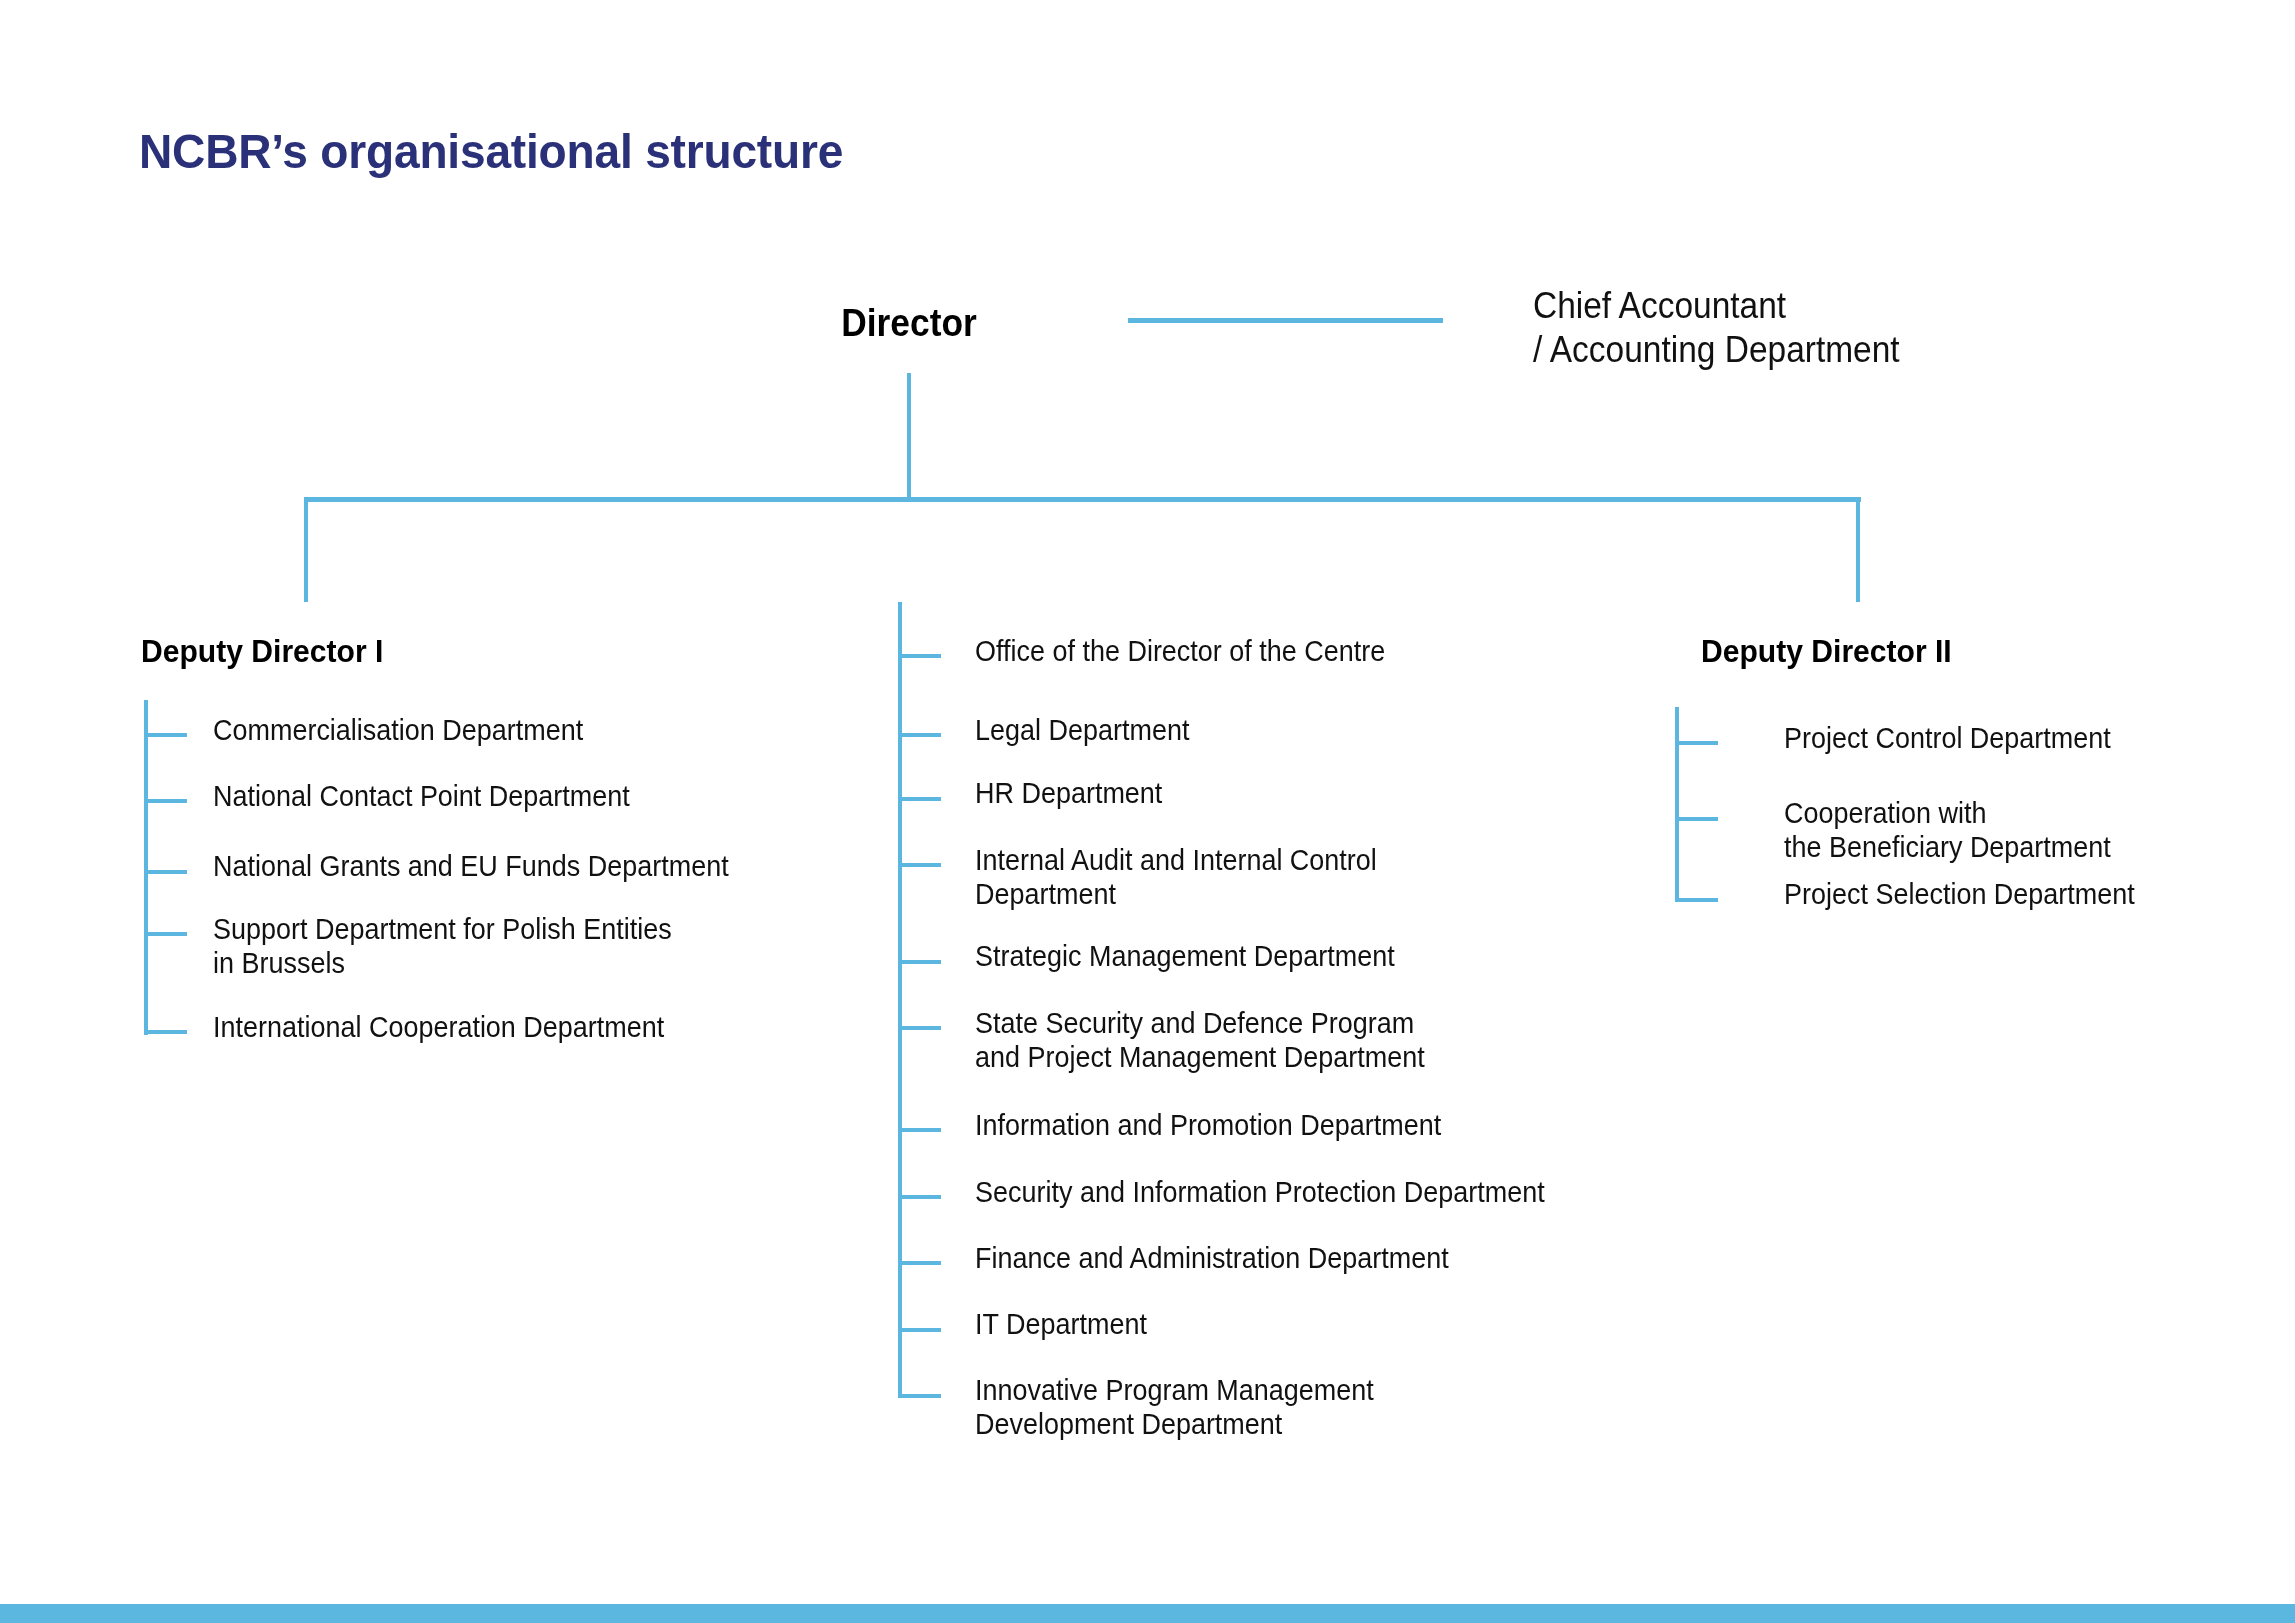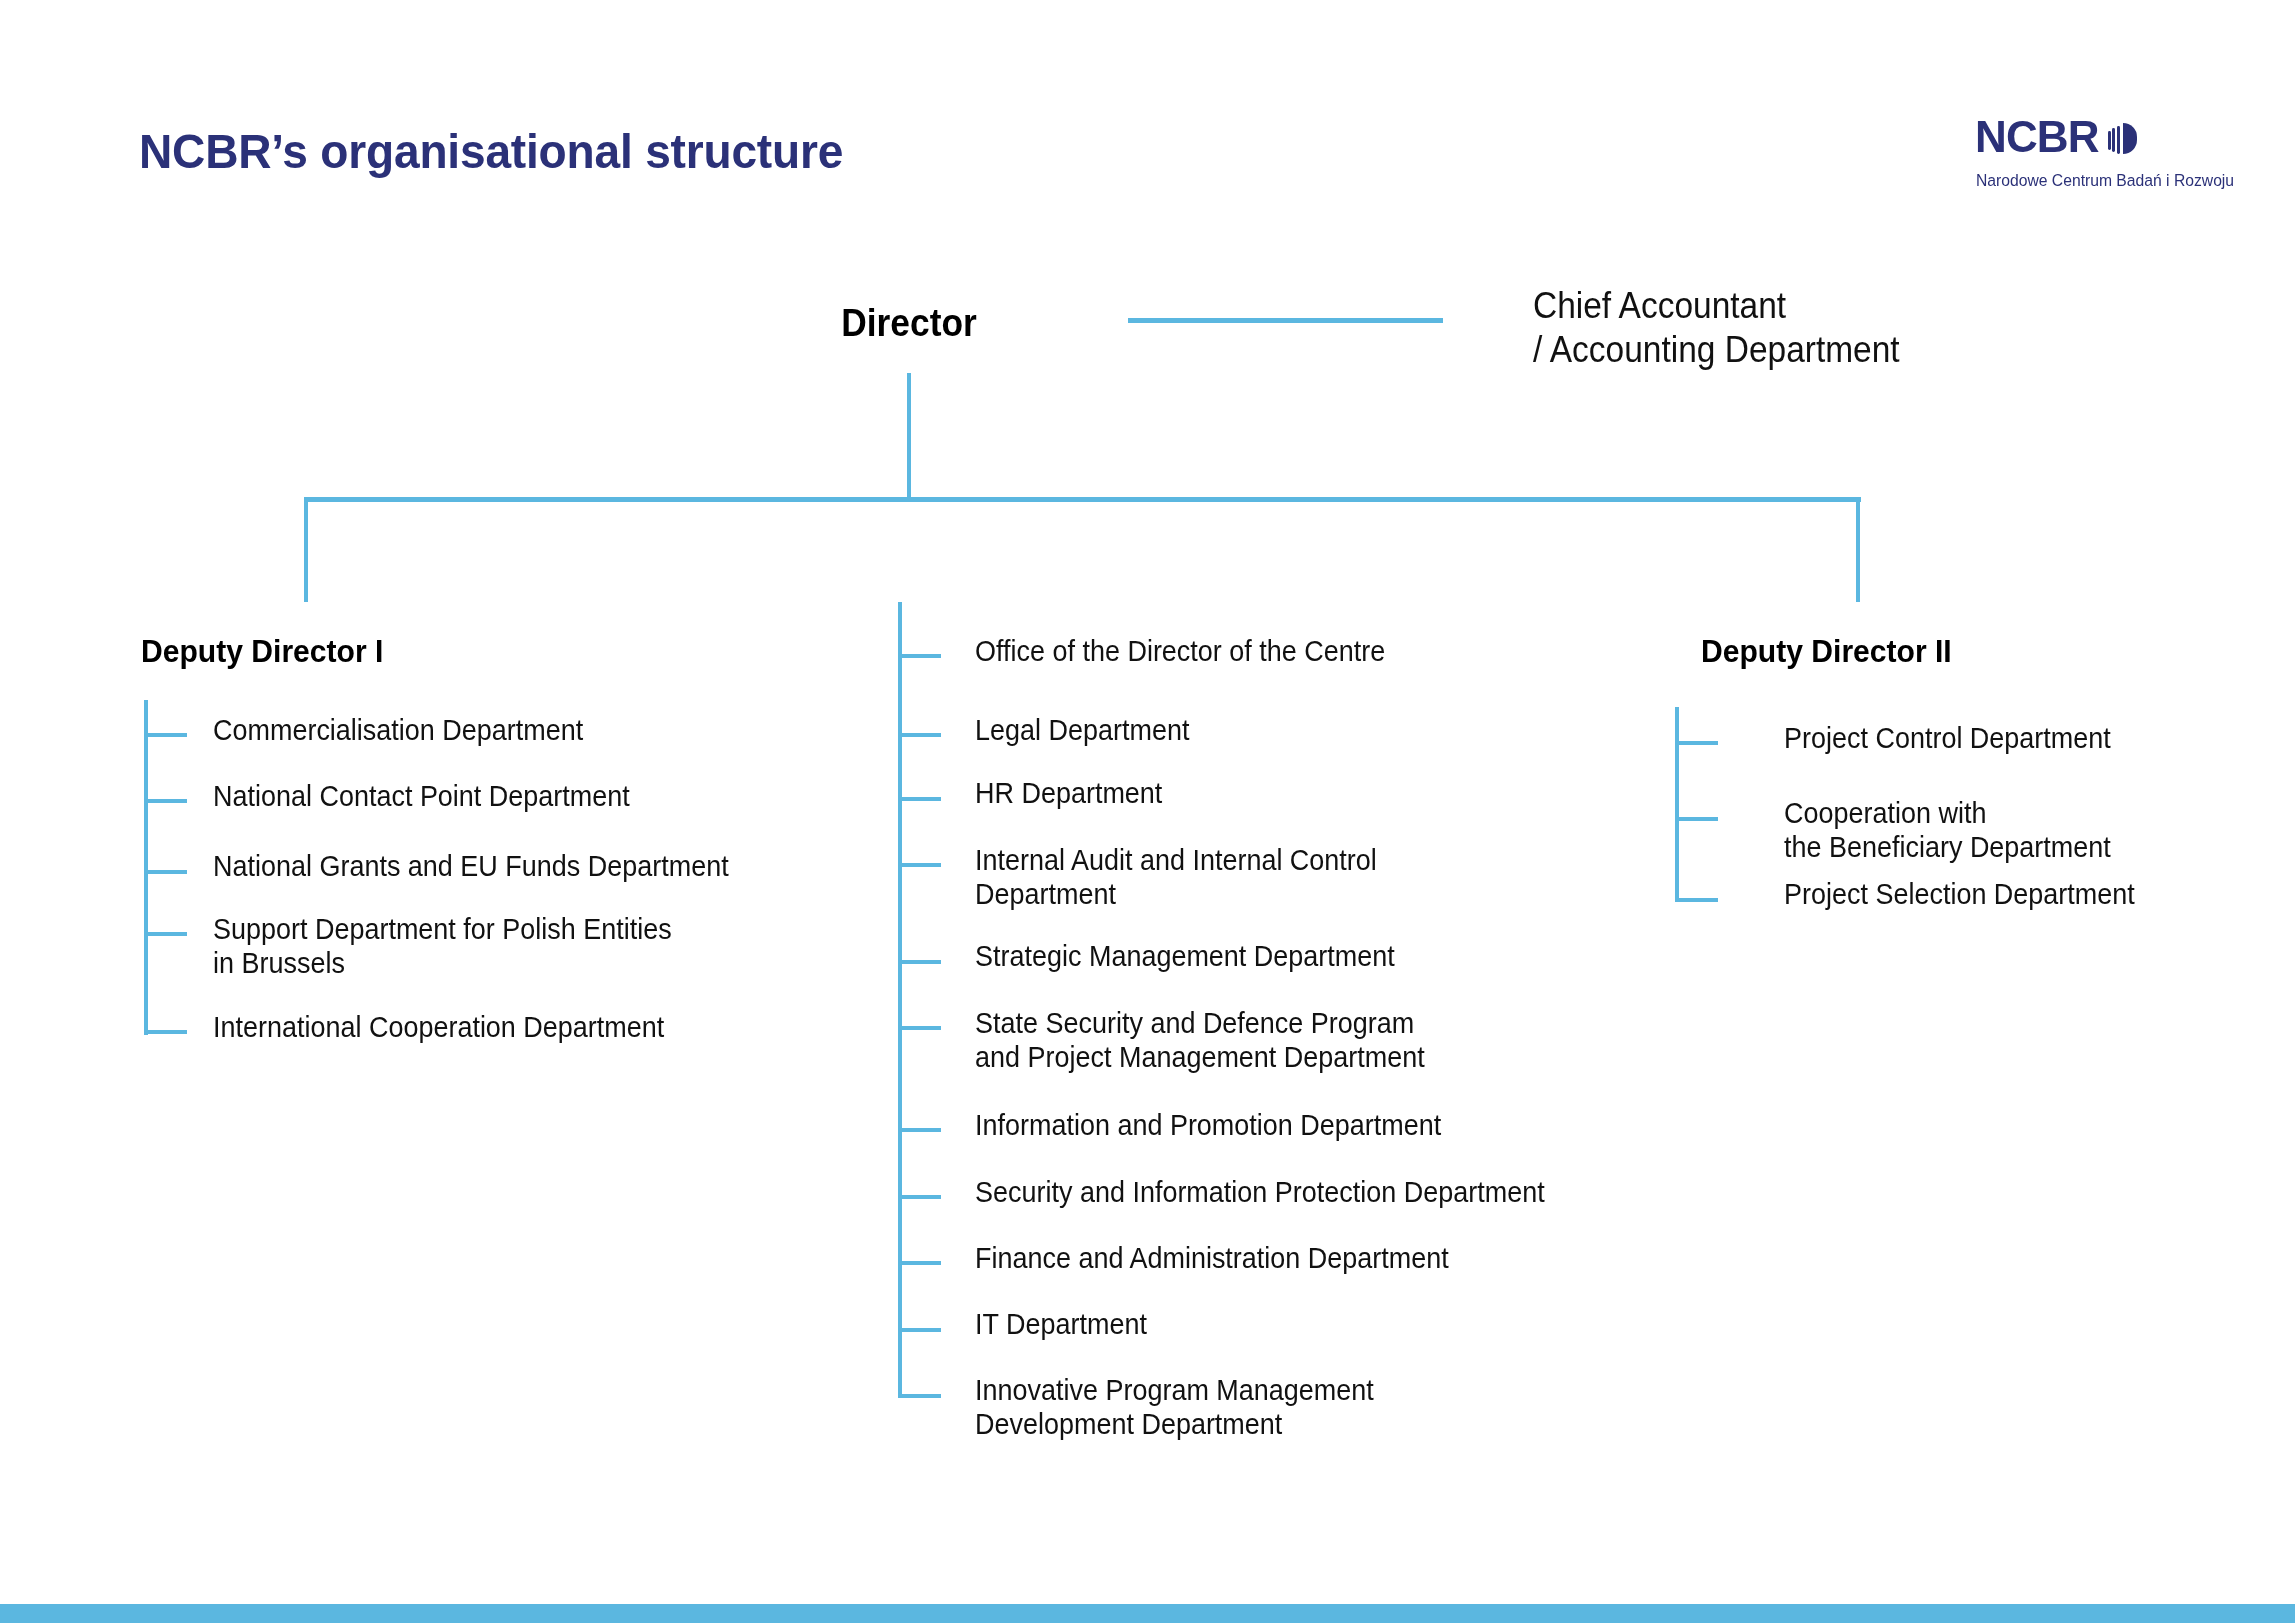--- a/index.html
+++ b/index.html
@@ -216,32 +216,20 @@
     background: #5BB7E0;
   }
 </style>
 </head>
 <body>
 
 <div class="slide">
 
   <div class="page-title">NCBR’s organisational structure</div>
 
-  <div class="logo">
-    <div class="logo-wordmark">
-      <span class="logo-text">NCBR</span>
-      <span class="logo-mark">
-        <span class="half"></span>
-        <span class="bar" style="left:0px;  height:18.5px; top:7.9px;"></span>
-        <span class="bar" style="left:4.6px; height:24px; top:5.1px;"></span>
-        <span class="bar" style="left:9.3px; height:28px; top:3.2px;"></span>
-      </span>
-    </div>
-    <div class="logo-sub">Narodowe Centrum Badań i Rozwoju</div>
-  </div>
 
   <div class="director-label">Director</div>
 
   <div class="ln conn-accountant"></div>
 
   <div class="accountant-label"><span>Chief Accountant</span><br><span>/ Accounting Department</span></div>
 
   <div class="ln stem-director"></div>
   <div class="ln bus-bar"></div>
   <div class="ln drop-left"></div>

